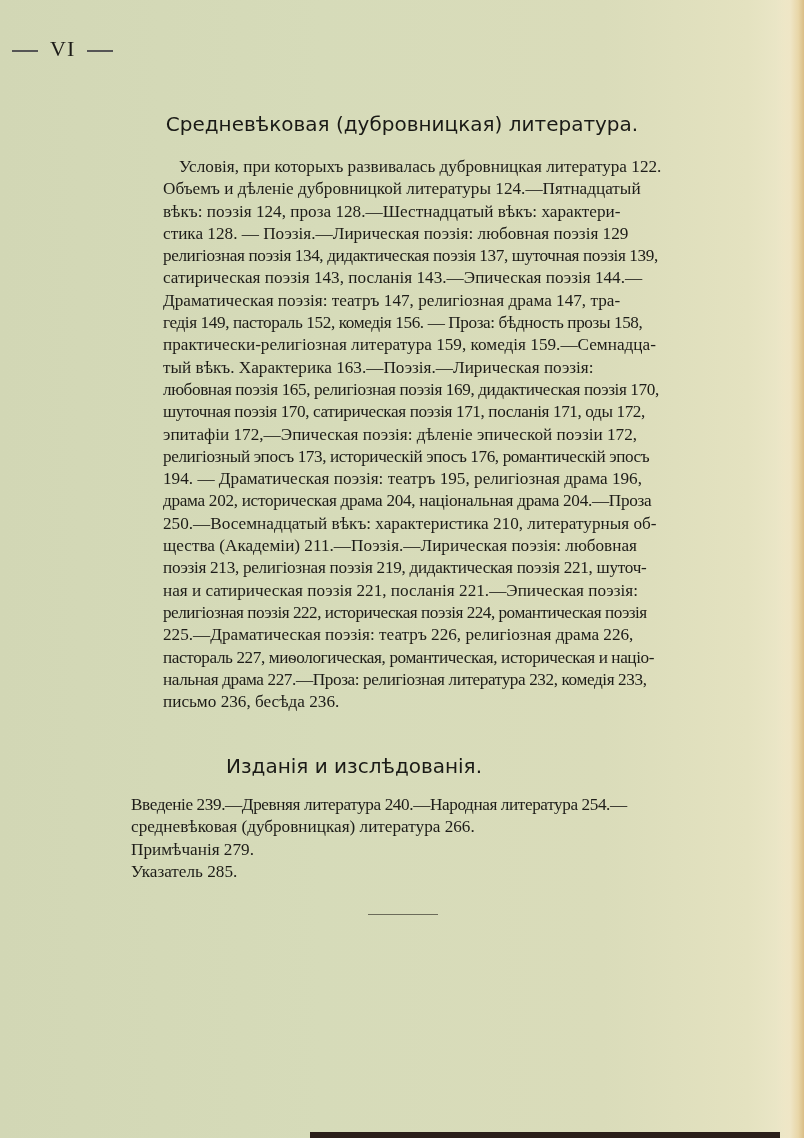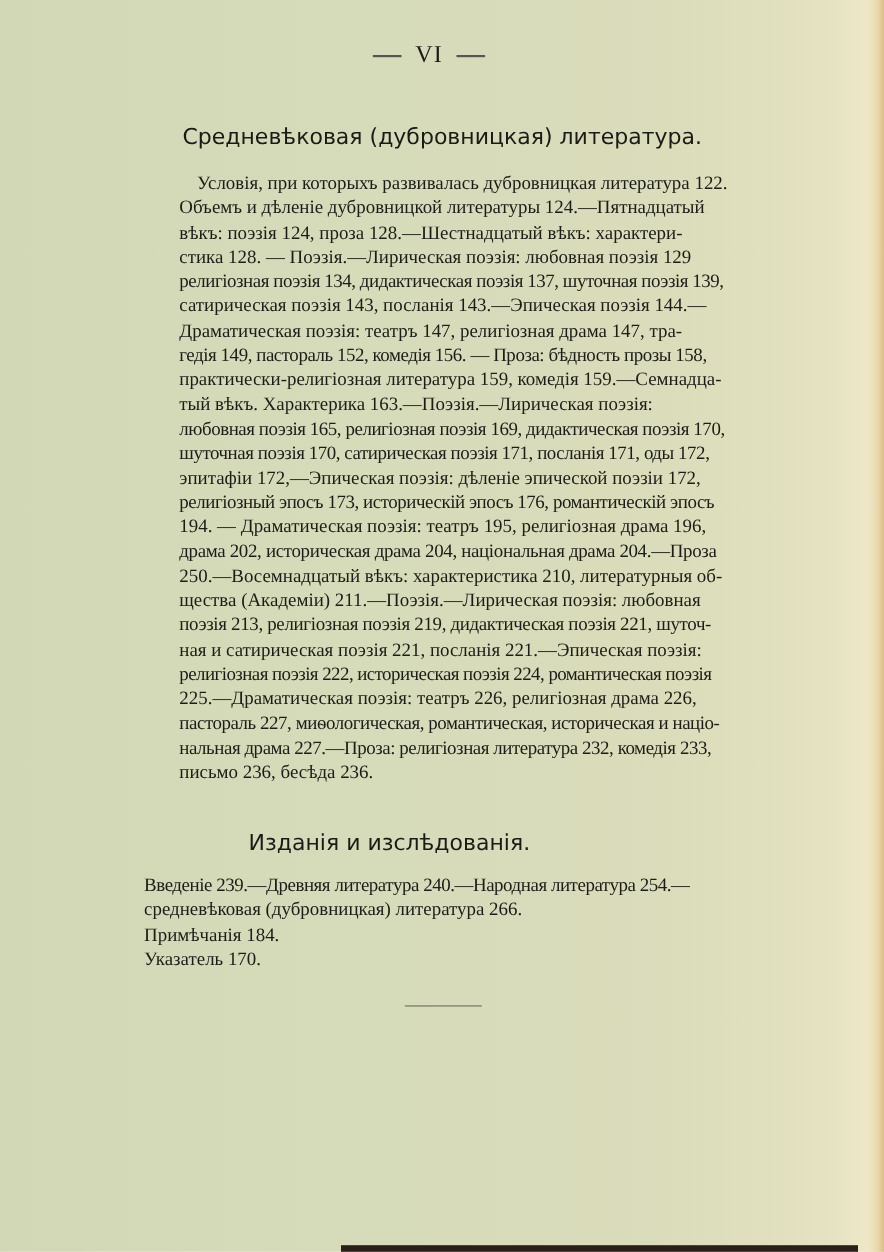--- a/index.html
+++ b/index.html
@@ -11,21 +11,21 @@
   }
   .page { position: absolute; inset: 0; }
   .edge {
     position: absolute; right: 0; top: 0; width: 28px; height: 1138px;
     background: linear-gradient(90deg, rgba(240,232,200,0) 0%, #efe6c6 50%, #e8d6a8 80%, #d9bd86 100%);
   }
   .bottom-bar {
     position: absolute; left: 310px; top: 1132px; width: 470px; height: 6px; background: #2b1f1a;
   }
   .pagenum {
-    position: absolute; top: 36px; left: 0; width: 780px; text-align: center;
+    position: absolute; top: 36px; left: 0; width: 780px; text-align: left;
     font-family: "Liberation Serif", serif; font-size: 22px; letter-spacing: 1px;
   }
   .pagenum .dash { display: inline-block; width: 26px; height: 2px; background: #555; vertical-align: middle; margin: 0 12px; }
   .h1 {
     position: absolute; top: 112px; left: 0; width: 804px; text-align: center;
     font-family: "DejaVu Sans", sans-serif; font-size: 20px; font-weight: normal; color: #1a1a16;
   }
   .h2 {
     position: absolute; top: 754px; left: 0; width: 708px; text-align: center;
     font-family: "DejaVu Sans", sans-serif; font-size: 20px; color: #1a1a16;
@@ -80,19 +80,19 @@
     <span class="line" style="text-indent:0;letter-spacing:-0.4px">пастораль 227, миѳологическая, романтическая, историческая и націо-</span>
     <span class="line" style="text-indent:0;letter-spacing:-0.4px">нальная драма 227.—Проза: религіозная литература 232, комедія 233,</span>
     <span class="line" style="text-indent:0">письмо 236, бесѣда 236.</span>
   </div>
 
   <div class="h2">Изданія и изслѣдованія.</div>
 
   <div class="para p2">
     <span class="line" style="padding-left:0;letter-spacing:-0.4px">Введеніе 239.—Древняя литература 240.—Народная литература 254.—</span>
     <span class="line">средневѣковая (дубровницкая) литература 266.</span>
-    <span class="line">Примѣчанія 184.</span>
-    <span class="line">Указатель 170.</span>
+    <span class="line">Примѣчанія 279.</span>
+    <span class="line">Указатель 285.</span>
   </div>
 
   <div class="rule"></div>
   <div class="bottom-bar"></div>
 </div>
 
 </body></html>

